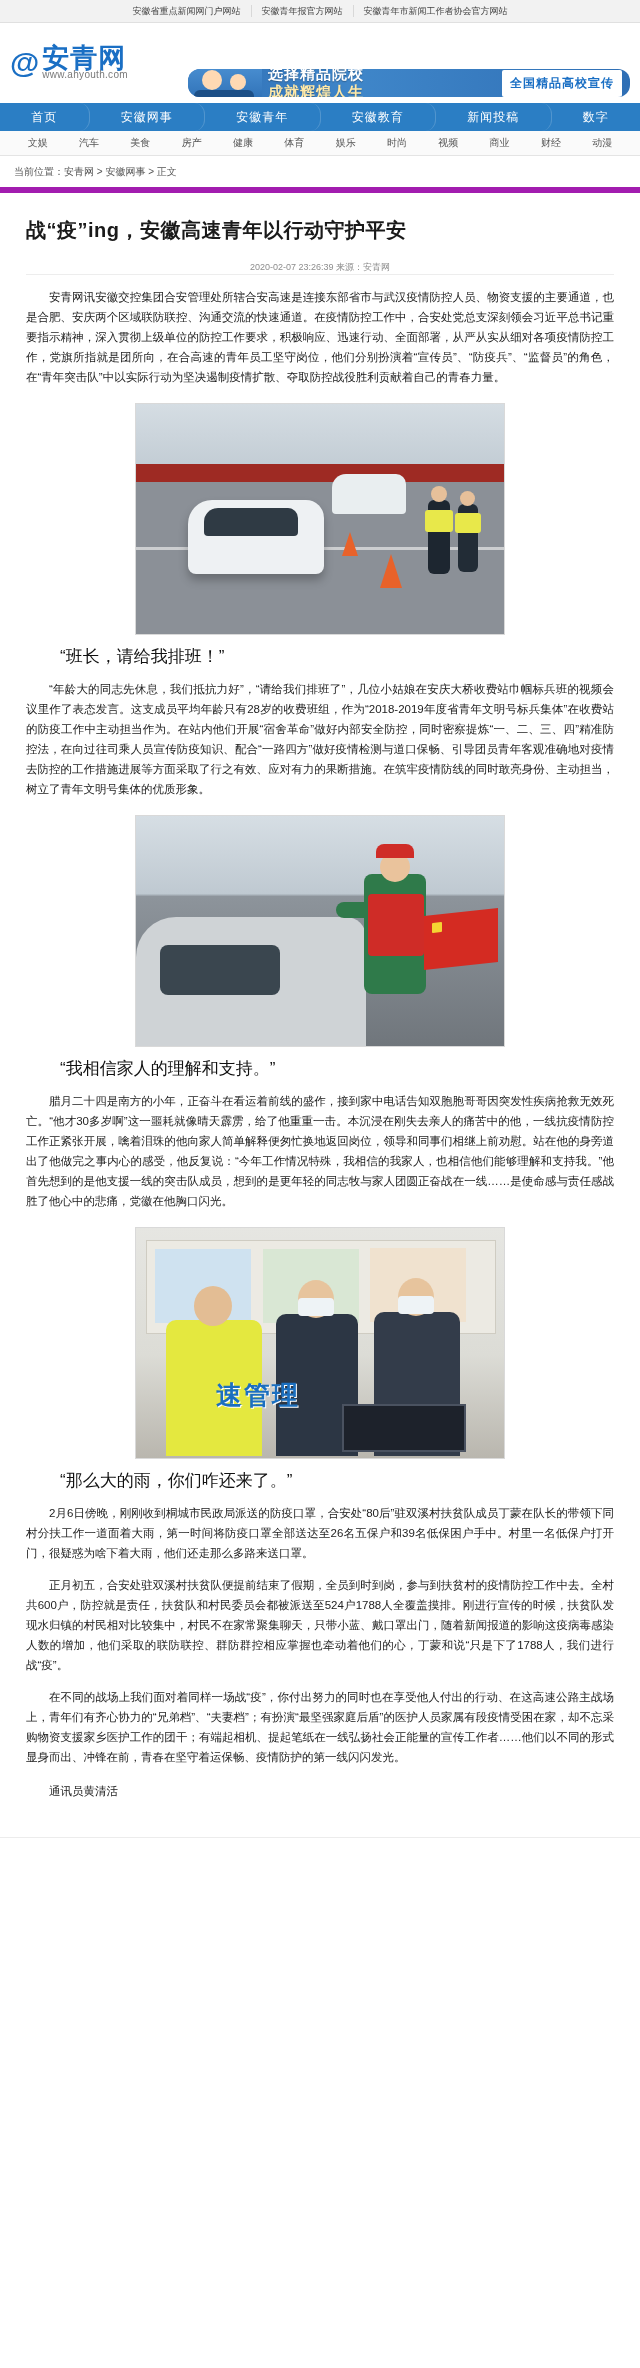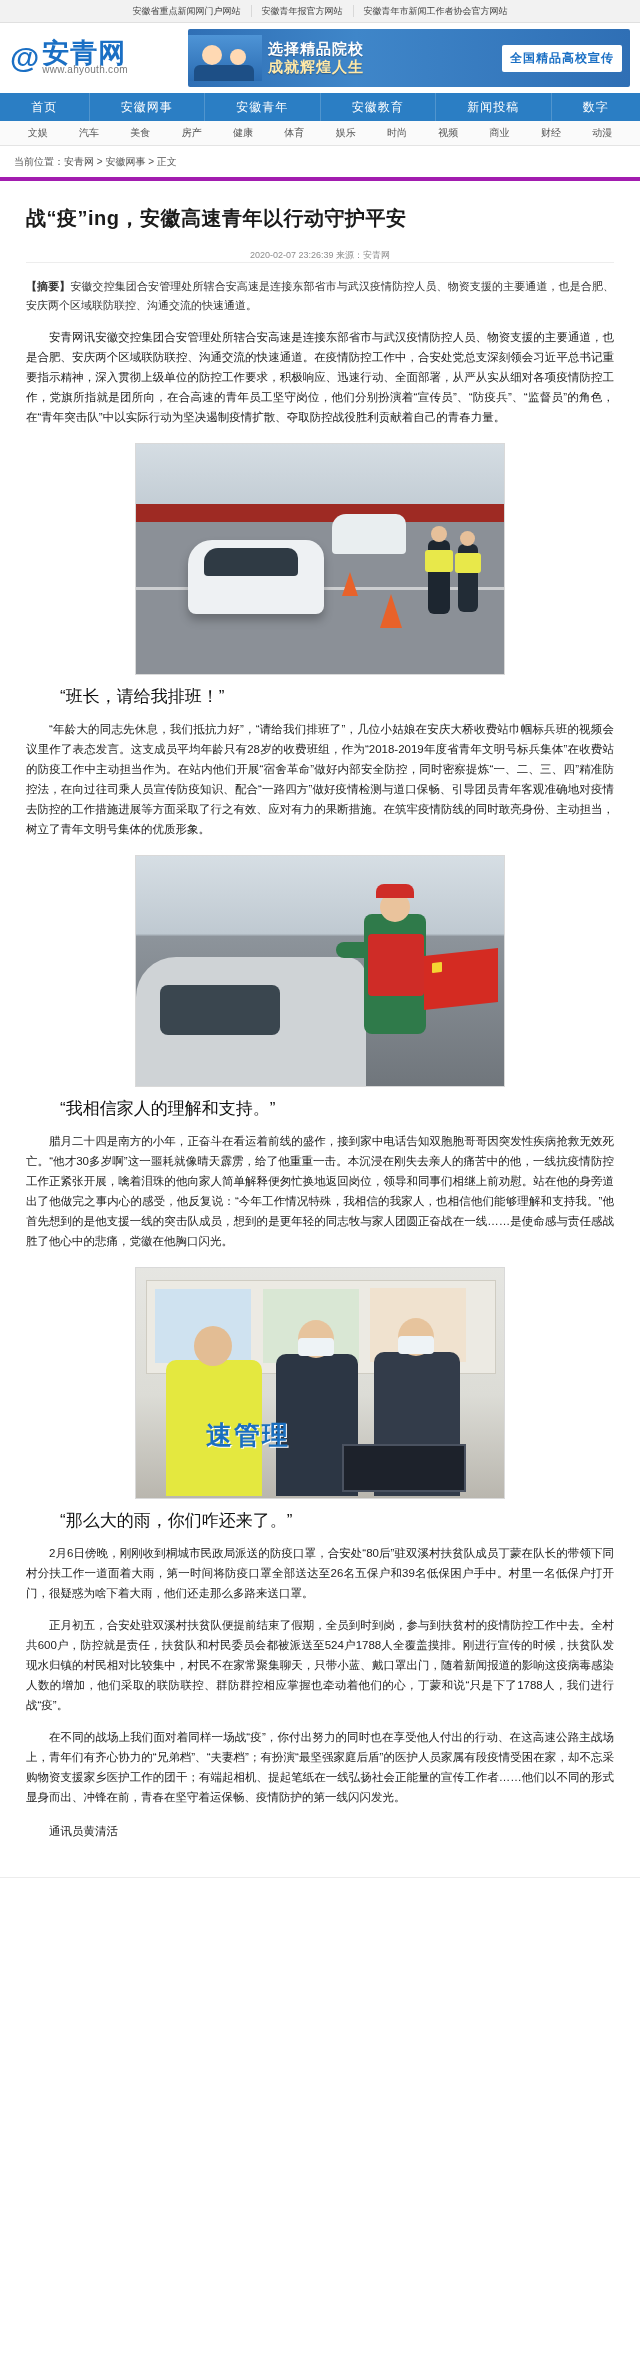--- a/index.html
+++ b/index.html
@@ -67,27 +67,28 @@
     letter-spacing:1px;
   }
   .logo .url{
     font-size:10px;
     color:#7a7a7a;
     line-height:10px;
     letter-spacing:0.3px;
   }
   .banner{
     flex:1 1 auto;
-    height:58px;
-    border-radius:2px;
+    height:28px;
+    border-radius:12px;
     background:linear-gradient(90deg,#2f6fb5 0%,#3f86c9 38%,#2f6fb5 100%);
     position:relative;
     overflow:hidden;
     display:flex;
     align-items:center;
+    margin-top:40px;
   }
   .banner .bfig{
     width:74px;height:46px;flex:0 0 auto;position:relative;
     background:linear-gradient(180deg,#4e94d6,#2b6cb2);
   }
   .banner .bfig:after{
     content:"";
     position:absolute;left:14px;top:10px;width:20px;height:20px;border-radius:50%;
     background:#ffd9b3;
     box-shadow:26px 2px 0 -2px #ffd9b3;
@@ -127,20 +128,21 @@
     align-items:stretch;
     color:#fff;
     font-size:12px;
   }
   .nav .ni{
     flex:1 1 auto;
     display:flex;align-items:center;justify-content:center;
     letter-spacing:1px;
     white-space:nowrap;
     border-right:1px solid rgba(255,255,255,.18);
+    border-radius:11px;
   }
   .nav .ni:last-child{border-right:none;}
 
   
   .subnav{
     height:24px;
     background:#fafafa;
     border-bottom:1px solid #e4e4e4;
     display:flex;align-items:center;
     font-size:10px;color:#555;
@@ -150,21 +152,21 @@
     flex:1 1 auto;
     text-align:center;
     white-space:nowrap;
   }
 
   
   .crumb{
     font-size:10px;
     color:#555;
     padding:9px 14px 8px 14px;
-    border-bottom:4px solid #a21caf;
+    border-bottom:6px solid #a21caf;
   }
 
   
   .article{padding:0 26px 20px 26px;}
   h1.title{
     font-size:20px;
     line-height:30px;
     text-align:left;
     color:#1a1a1a;
     font-weight:bold;
@@ -259,21 +261,21 @@
   .ph3 .board2{position:absolute;left:234px;top:20px;width:96px;height:74px;background:#f0e2cf;}
   .ph3 .p1{position:absolute;left:30px;top:92px;width:96px;height:136px;background:#e4e83f;border-radius:10px 10px 0 0;}
   .ph3 .p1h{position:absolute;left:58px;top:58px;width:38px;height:40px;border-radius:50%;background:#e3bd94;}
   .ph3 .p2{position:absolute;left:140px;top:86px;width:82px;height:142px;background:#2c3644;border-radius:10px 10px 0 0;}
   .ph3 .p2h{position:absolute;left:162px;top:52px;width:36px;height:38px;border-radius:50%;background:#e7c49d;}
   .ph3 .p2m{position:absolute;left:162px;top:70px;width:36px;height:18px;border-radius:4px;background:#eef3f6;}
   .ph3 .p3{position:absolute;left:238px;top:84px;width:86px;height:144px;background:#333c4a;border-radius:10px 10px 0 0;}
   .ph3 .p3h{position:absolute;left:262px;top:50px;width:36px;height:38px;border-radius:50%;background:#e7c49d;}
   .ph3 .p3m{position:absolute;left:262px;top:68px;width:36px;height:18px;border-radius:4px;background:#eef3f6;}
   .ph3 .box{position:absolute;left:206px;top:176px;width:120px;height:44px;background:#1d222b;border:2px solid #4a5260;}
-  .ph3 .tag{position:absolute;left:70px;top:150px;font-size:26px;font-weight:bold;color:#1b6fbf;letter-spacing:2px;text-shadow:1px 1px 0 #fff;}
+  .ph3 .tag{position:absolute;left:80px;top:150px;font-size:26px;font-weight:bold;color:#1b6fbf;letter-spacing:2px;text-shadow:1px 1px 0 #fff;}
 
   
   .footline{
     border-top:1px solid #ececec;
     margin-top:16px;
   }
 </style>
 </head>
 <body>
 
@@ -328,23 +330,20 @@
   </div>
 
   <div class="crumb">当前位置：安青网 &gt; 安徽网事 &gt; 正文</div>
 
   <div class="article">
 
     <h1 class="title">战“疫”ing，安徽高速青年以行动守护平安</h1>
 
     <div class="meta">2020-02-07 23:26:39   来源：安青网</div>
 
-    <div class="summary">
-      <span class="lead">【摘要】</span><span>安徽交控集团合安管理处所辖合安高速是连接东部省市与武汉疫情防控人员、物资支援的主要通道，也是合肥、安庆两个区域联防联控、沟通交流的快速通道。</span>
-    </div>
 
     <p class="para b">安青网讯安徽交控集团合安管理处所辖合安高速是连接东部省市与武汉疫情防控人员、物资支援的主要通道，也是合肥、安庆两个区域联防联控、沟通交流的快速通道。在疫情防控工作中，合安处党总支深刻领会习近平总书记重要指示精神，深入贯彻上级单位的防控工作要求，积极响应、迅速行动、全面部署，从严从实从细对各项疫情防控工作，党旗所指就是团所向，在合高速的青年员工坚守岗位，他们分别扮演着“宣传员”、“防疫兵”、“监督员”的角色，在“青年突击队”中以实际行动为坚决遏制疫情扩散、夺取防控战役胜利贡献着自己的青春力量。</p>
 
     <div class="photo ph1">
       <div class="sky"></div>
       <div class="redwall"></div>
       <div class="road"></div>
       <div class="lane"></div>
       <div class="car2"></div>
       <div class="car"></div>

